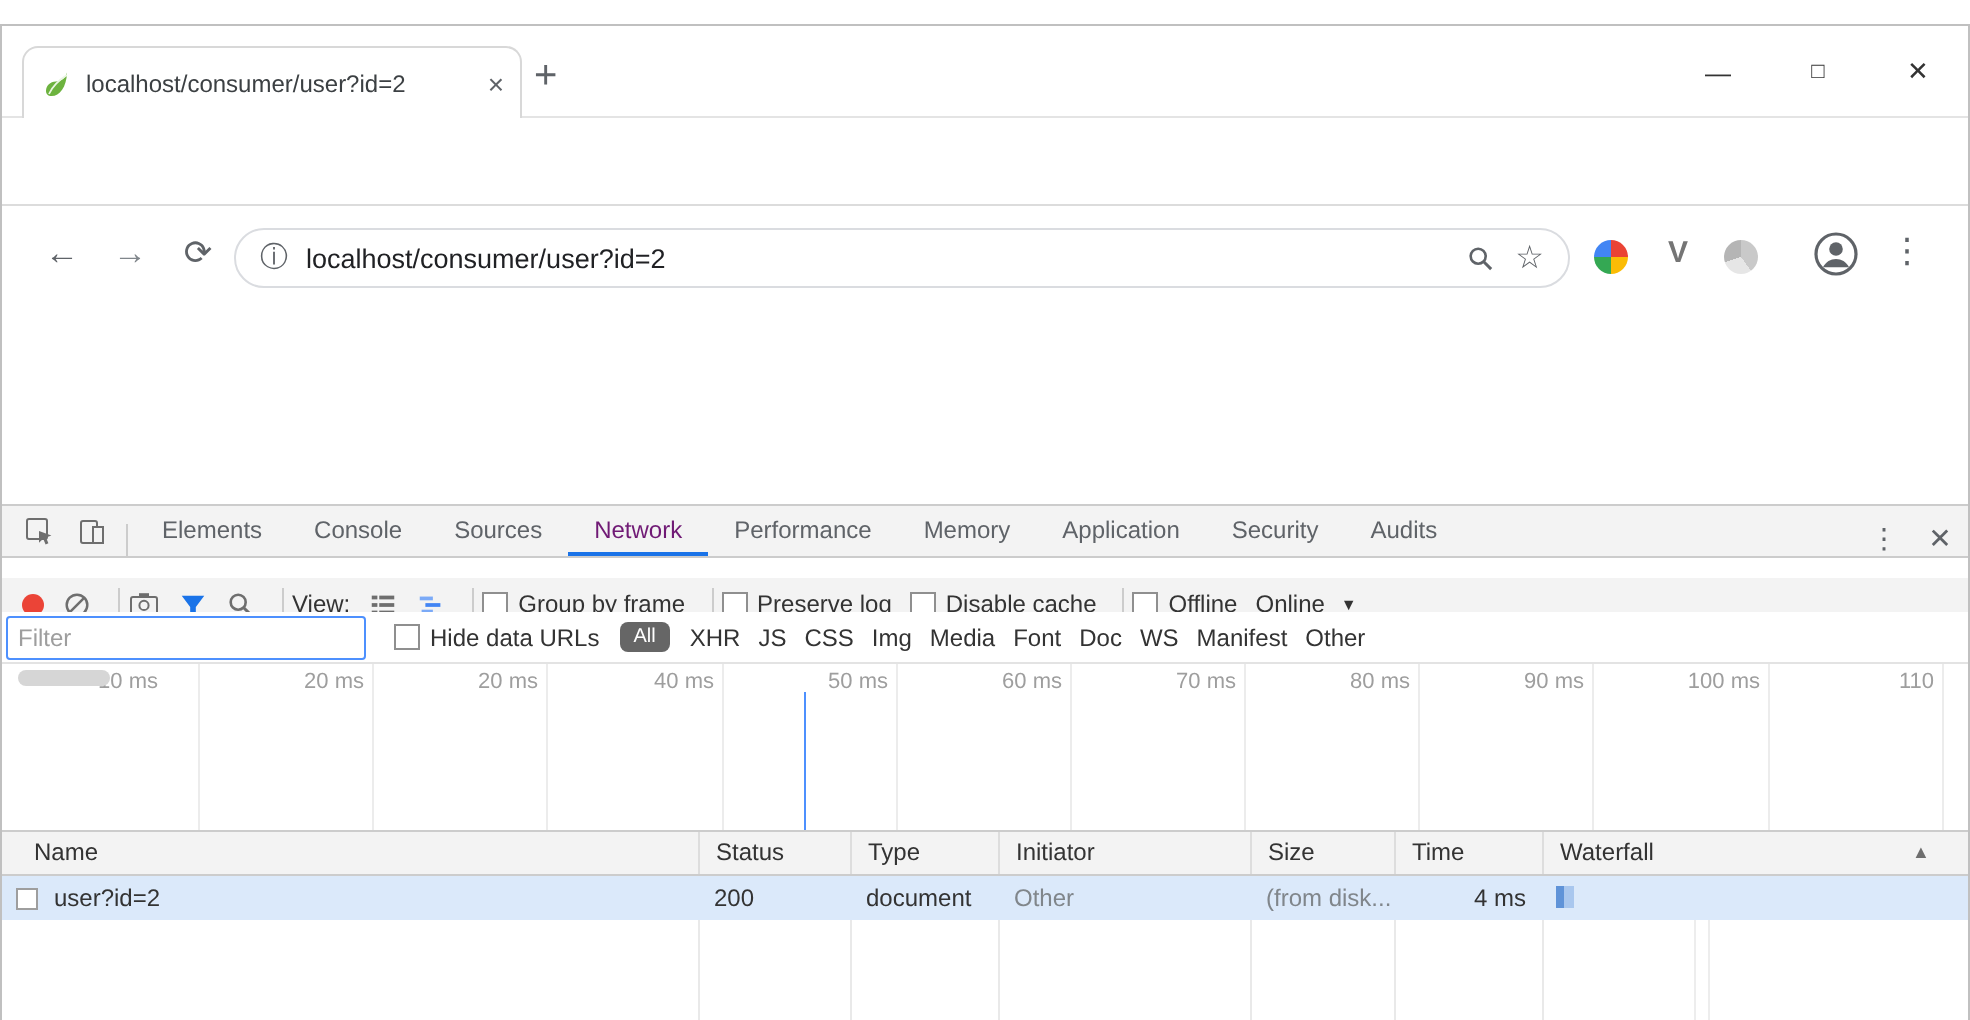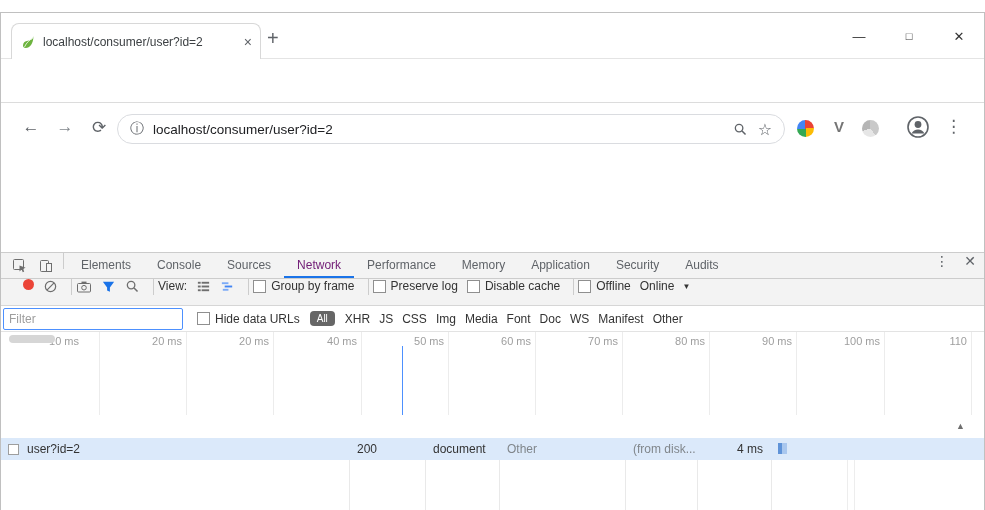--- a/index.html
+++ b/index.html
@@ -26,28 +26,28 @@
   #omnibox .star{font-size:16px;color:#5f6368;}
   #ext-color{left:796px;top:61px;width:17px;height:17px;border-radius:50%;background:conic-gradient(#ea4335 0 25%,#fbbc05 0 50%,#34a853 0 75%,#4285f4 0 100%);}
   #ext-v{left:833px;top:59px;font-size:15px;font-weight:bold;color:#757575;}
   #ext-gray{left:861px;top:61px;width:17px;height:17px;border-radius:50%;background:conic-gradient(#c9c9c9 0 40%,#e6e6e6 0 70%,#b5b5b5 0 100%);}
   #profile{left:905px;top:56px;width:24px;height:24px;}
   #chrome-menu{left:944px;top:57px;font-size:17px;color:#5f6368;}
   
   #page{left:0;top:90px;width:100%;height:149px;background:#fff;}
   #page .msg{position:absolute;left:10px;top:10px;font-size:15px;color:#000;}
   
-  #dt-tabbar{left:0;top:239px;width:100%;height:27px;background:#f3f3f3;border-top:1px solid #ccc;border-bottom:1px solid #ccc;box-sizing:border-box;display:flex;align-items:flex-start;padding-left:6px;}
+  #dt-tabbar{left:0;top:239px;width:100%;height:27px;background:#f3f3f3;border-top:1px solid #ccc;border-bottom:1px solid #ccc;box-sizing:border-box;display:flex;align-items:flex-end;padding-left:6px;}
   .dt-iconbtn{width:26px;height:25px;display:flex;align-items:center;justify-content:center;flex:none;}
   .vsep{width:1px;height:16px;background:#ccc;margin:0 4px;flex:none;}
   .dt-tab{padding:0 13px;font-size:12px;color:#5f6368;height:25px;line-height:25px;flex:none;box-sizing:border-box;}
   .dt-tab.sel{color:#701a75;border-bottom:2px solid #1a73e8;}
   #dt-tabbar .push{margin-left:auto;}
   #dt-tabbar .gl{width:28px;text-align:center;color:#5f6368;font-size:14px;flex:none;}
-  #dt-toolbar{left:0;top:266px;width:100%;height:27px;background:#f3f3f3;border-bottom:1px solid #d6d6d6;box-sizing:border-box;display:flex;align-items:flex-start;padding-left:22px;font-size:12px;color:#333;}
+  #dt-toolbar{left:0;top:276px;width:100%;height:27px;background:#f3f3f3;border-bottom:1px solid #d6d6d6;box-sizing:border-box;display:flex;align-items:center;padding-left:10px;font-size:12px;color:#333;}
   #dt-toolbar .item{display:flex;align-items:center;margin-right:9px;flex:none;}
   .recdot{width:11px;height:11px;border-radius:50%;background:#eb4437;}
   .cb{width:11px;height:11px;border:1px solid #8f8f8f;background:#fff;margin-right:5px;flex:none;display:inline-block;}
   .ddarrow{font-size:8px;margin-left:8px;color:#333;}
   #dt-filterrow{left:0;top:293px;width:100%;height:26px;background:#fff;border-bottom:1px solid #e3e3e3;box-sizing:border-box;display:flex;align-items:center;padding-left:2px;font-size:12px;color:#333;}
   #filter-input{width:168px;height:18px;font-size:12px;padding:1px 5px;border:1px solid #4d90fe;border-radius:2px;outline:none;color:#333;margin-right:14px;font-family:inherit;}
   #filter-input::placeholder{color:#9e9e9e;}
   .chip-all{background:#666;color:#fff;font-size:10px;padding:2px 7px;border-radius:4px;margin:0 10px;flex:none;}
   .chip{margin-right:9px;flex:none;}
   
@@ -270,20 +270,29 @@
     <span class="tick" style="left:486px">60 ms</span>
     <span class="tick" style="left:573px">70 ms</span>
     <span class="tick" style="left:660px">80 ms</span>
     <span class="tick" style="left:747px">90 ms</span>
     <span class="tick" style="left:835px">100 ms</span>
     <span class="tick" style="left:922px">110</span>
     <div id="ov-thumb"></div>
     <div id="blueline"></div>
   </div>
 
+  <div class="abs" id="thead">
+    <span class="hcell c-name">Name</span>
+    <span class="hcell c-status">Status</span>
+    <span class="hcell c-type">Type</span>
+    <span class="hcell c-init">Initiator</span>
+    <span class="hcell c-size">Size</span>
+    <span class="hcell c-time">Time</span>
+    <span class="hcell c-wf">Waterfall</span>
+  </div>
   <span class="abs" id="sort-tri">▲</span>
 
   <div class="abs" id="tbody">
     <div class="colsep" style="left:348px"></div>
     <div class="colsep" style="left:424px"></div>
     <div class="colsep" style="left:498px"></div>
     <div class="colsep" style="left:624px"></div>
     <div class="colsep" style="left:696px"></div>
     <div class="colsep" style="left:770px"></div>
     <div class="wfline" style="left:846px"></div>

